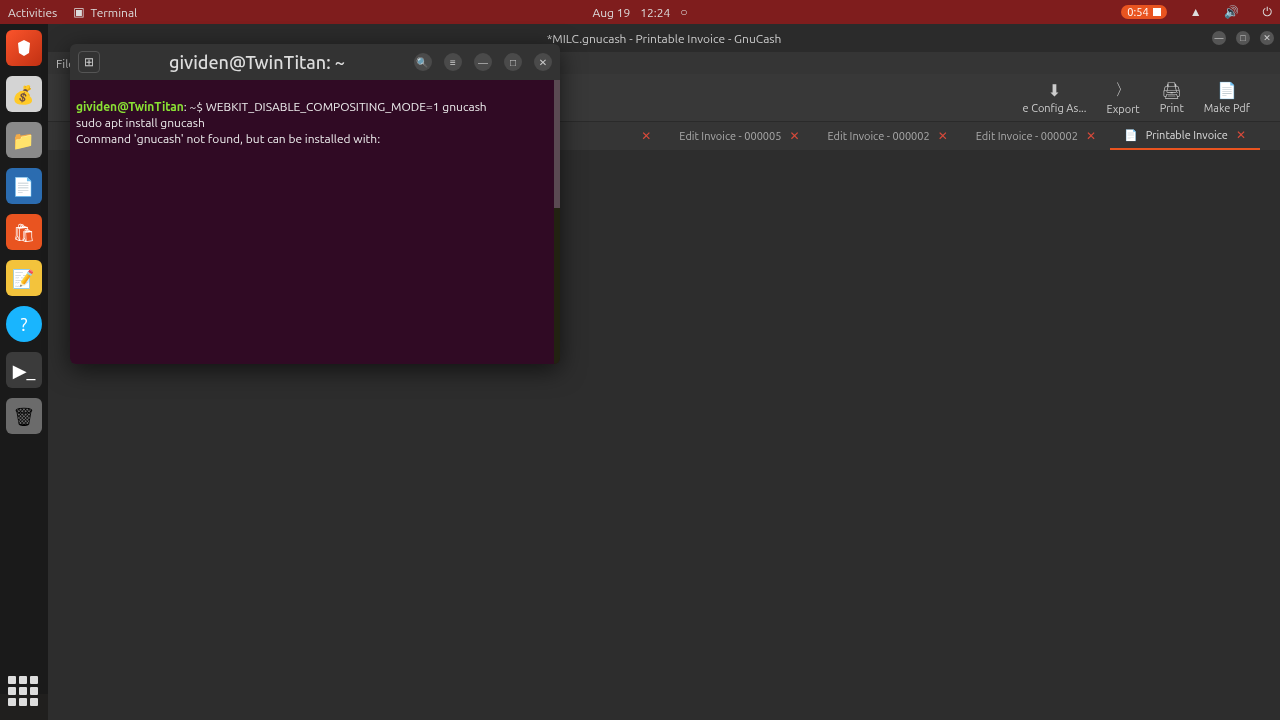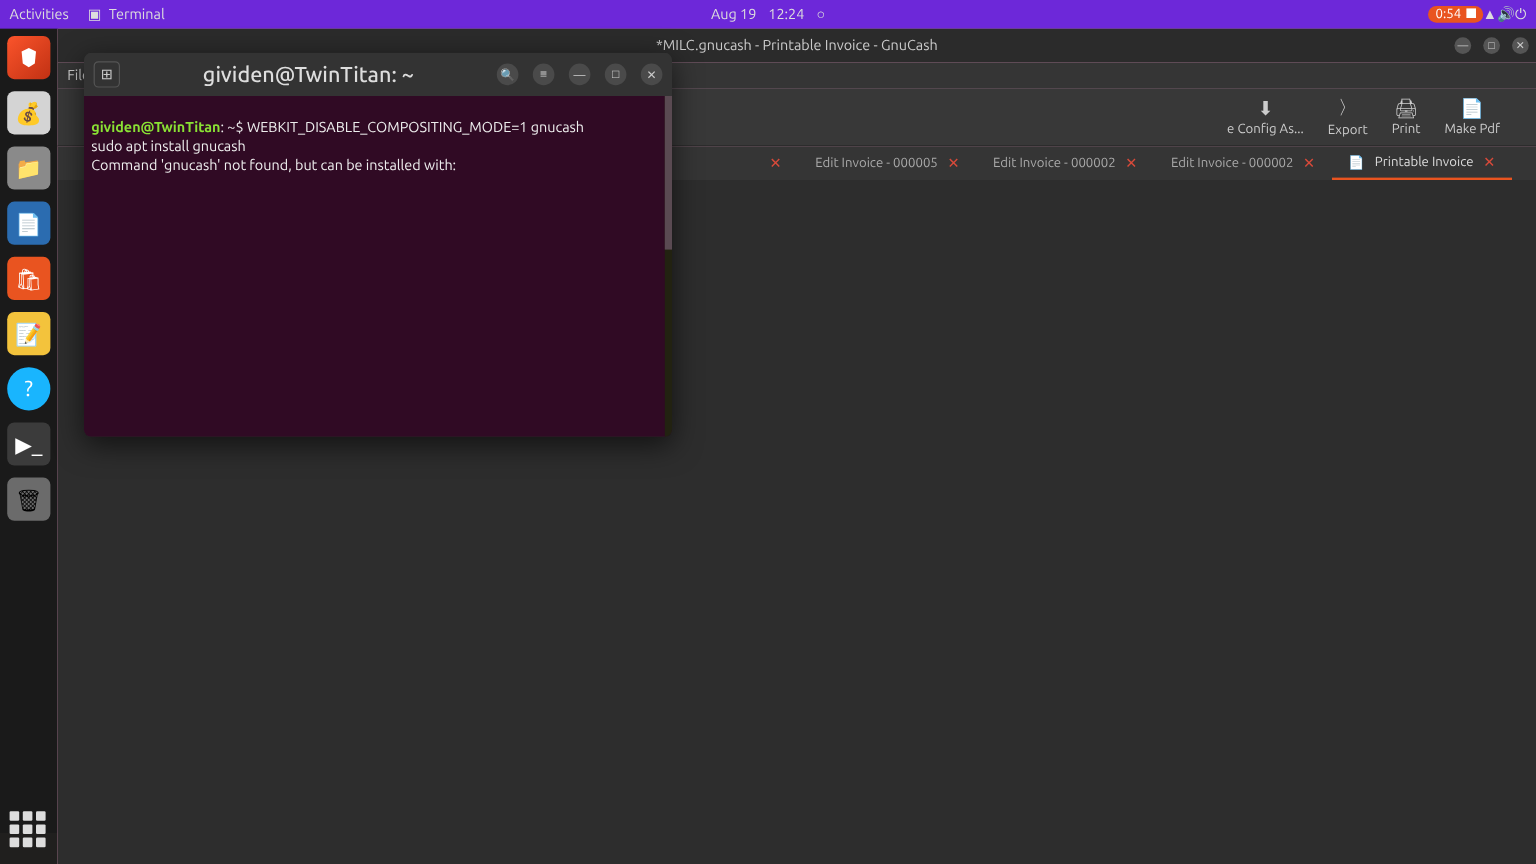--- a/index.html
+++ b/index.html
@@ -1,39 +1,39 @@
 <!DOCTYPE html>
 <html><head>
 <meta charset="utf-8">
 <style>
 * { margin: 0; padding: 0; box-sizing: border-box; font-family: Ubuntu, -apple-system, sans-serif; }
 body { background: #201f1e; width: 1280px; height: 720px; overflow: hidden; position: relative; }
 
-.top-bar { height: 24px; background: #6d28d9; display: flex; align-items: center; color: #ddd; font-size: 12px; padding: 0 8px; }
+.top-bar { height: 24px; background: #7f1d1d; display: flex; align-items: center; color: #ddd; font-size: 12px; padding: 0 8px; }
 .top-left { display: flex; gap: 16px; align-items: center; }
 .top-center { position: absolute; left: 50%; transform: translateX(-50%); display: flex; gap: 10px; align-items: center; }
-.top-right { margin-left: auto; display: flex; gap: 0; align-items: center; }
+.top-right { margin-left: auto; display: flex; gap: 23px; align-items: center; }
 .badge-time { background: #e95420; padding: 1px 6px; border-radius: 8px; font-size: 11px; color: #fff; }
 .rec-dot { width: 8px; height: 8px; background: #fff; display: inline-block; margin-left: 4px; }
 
 .dock { position: absolute; left: 0; top: 24px; width: 48px; height: 670px; background: rgba(25,25,25,0.9); display: flex; flex-direction: column; align-items: center; padding-top: 6px; gap: 10px; }
 .dock-item { width: 36px; height: 36px; border-radius: 6px; display: flex; align-items: center; justify-content: center; font-size: 18px; }
 .dock-brave { background: linear-gradient(135deg,#fb542b,#c13113); }
 .dock-gnucash { background: #d4d4d4; }
 .dock-files { background: #8a8a8a; }
 .dock-docs { background: #2b6cb0; color:#fff; }
 .dock-software { background: #e95420; color:#fff; }
 .dock-notes { background: #f3c33c; }
 .dock-help { background: #19b5fe; border-radius: 50%; color:#fff; }
 .dock-terminal { background: #3b3b3b; color:#fff; }
 .dock-trash { background: #6b6b6b; }
 .apps-grid { position: absolute; left: 8px; bottom: 12px; width: 32px; height: 32px; display: grid; grid-template-columns: repeat(3, 8px); grid-template-rows: repeat(3, 8px); gap: 3px; }
 .apps-grid div { background: #ddd; border-radius: 1px; }
 
-.app-window { position: absolute; left: 48px; top: 24px; right: 0; bottom: 0; background: #f9a8d4; }
+.app-window { position: absolute; left: 48px; top: 24px; right: 0; bottom: 0; background: #f97316; }
 .app-titlebar { height: 28px; background: #2b2b2b; display: flex; align-items: center; justify-content: center; color: #ccc; font-size: 12px; position: relative; }
 .win-controls { position: absolute; right: 6px; display: flex; gap: 10px; }
 .win-btn { width: 14px; height: 14px; border-radius: 50%; background: #555; display: flex; align-items: center; justify-content: center; font-size: 9px; color: #ccc; }
 
 .app-menubar { height: 22px; background: #353535; display: flex; align-items: center; padding: 0 8px; color: #ccc; font-size: 12px; }
 
 .toolbar { height: 48px; background: #383838; border-bottom: 1px solid #2a2a2a; display: flex; align-items: center; justify-content: flex-end; padding-right: 30px; gap: 20px; }
 .tool-btn { display: flex; flex-direction: column; align-items: center; color: #ccc; font-size: 11px; gap: 2px; }
 .tool-icon { font-size: 16px; }
 

